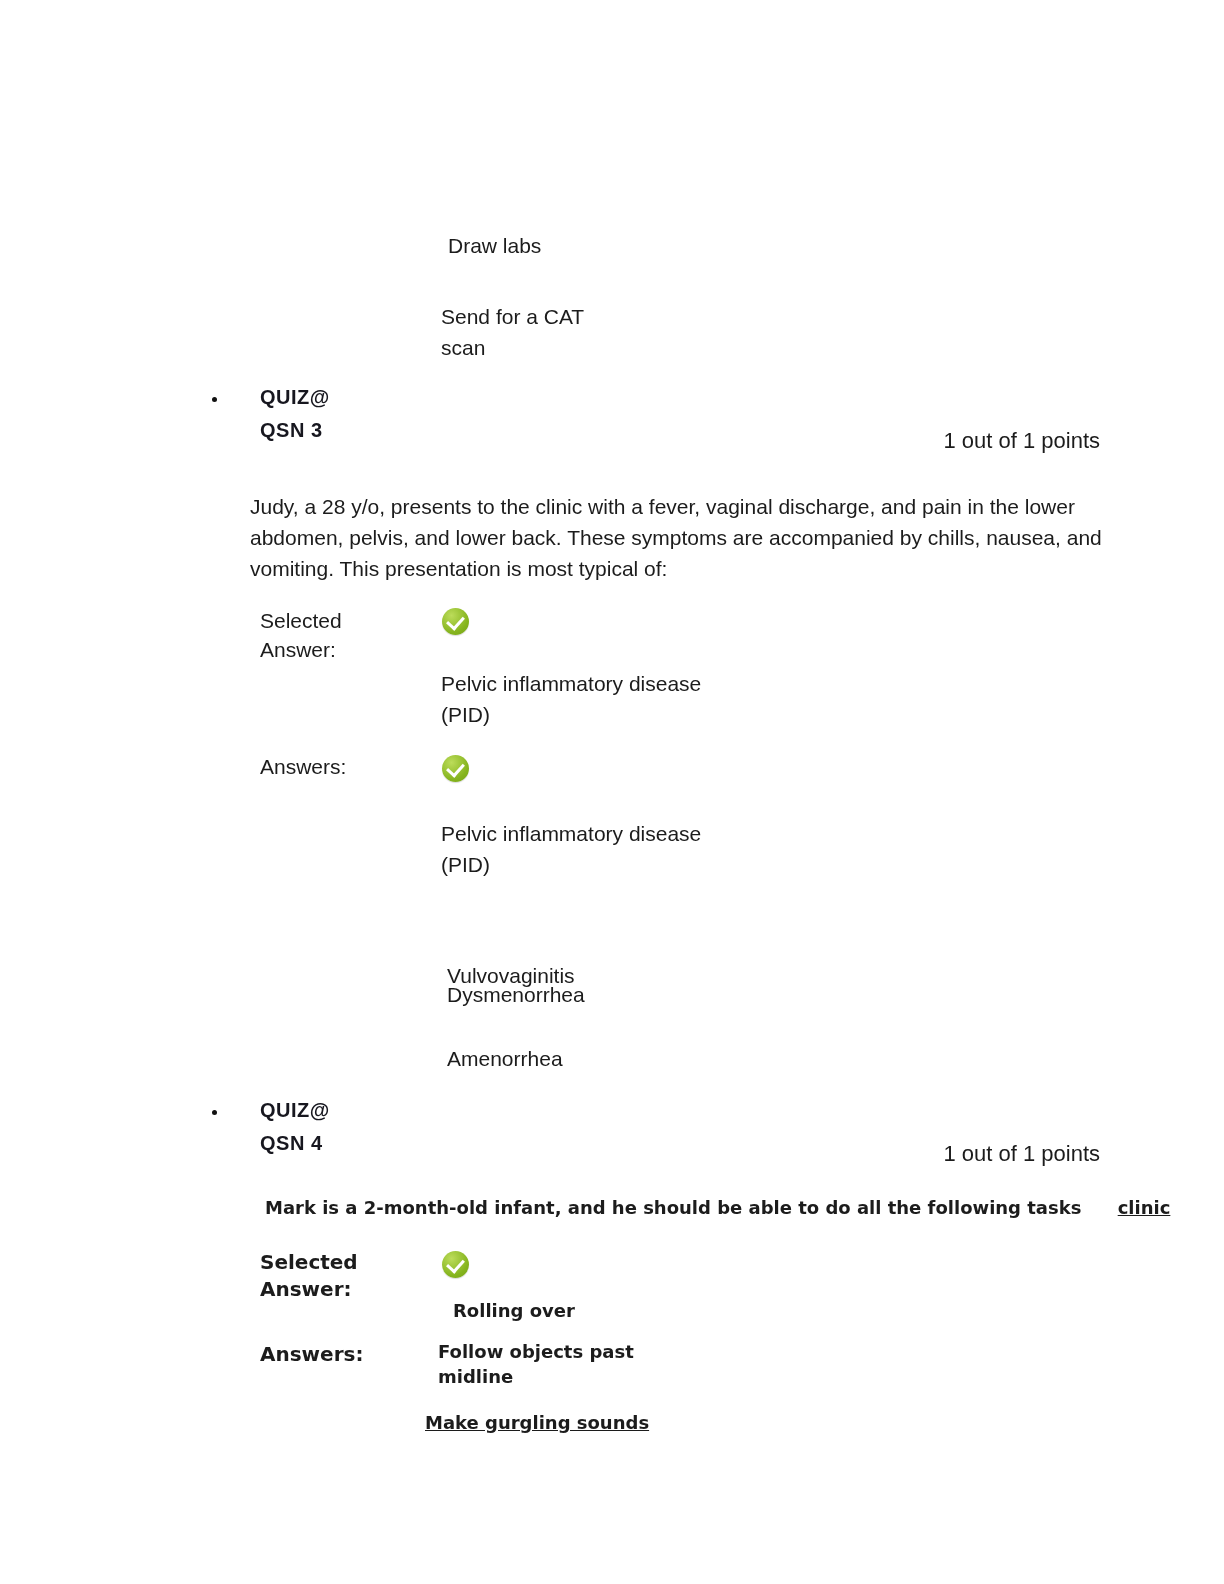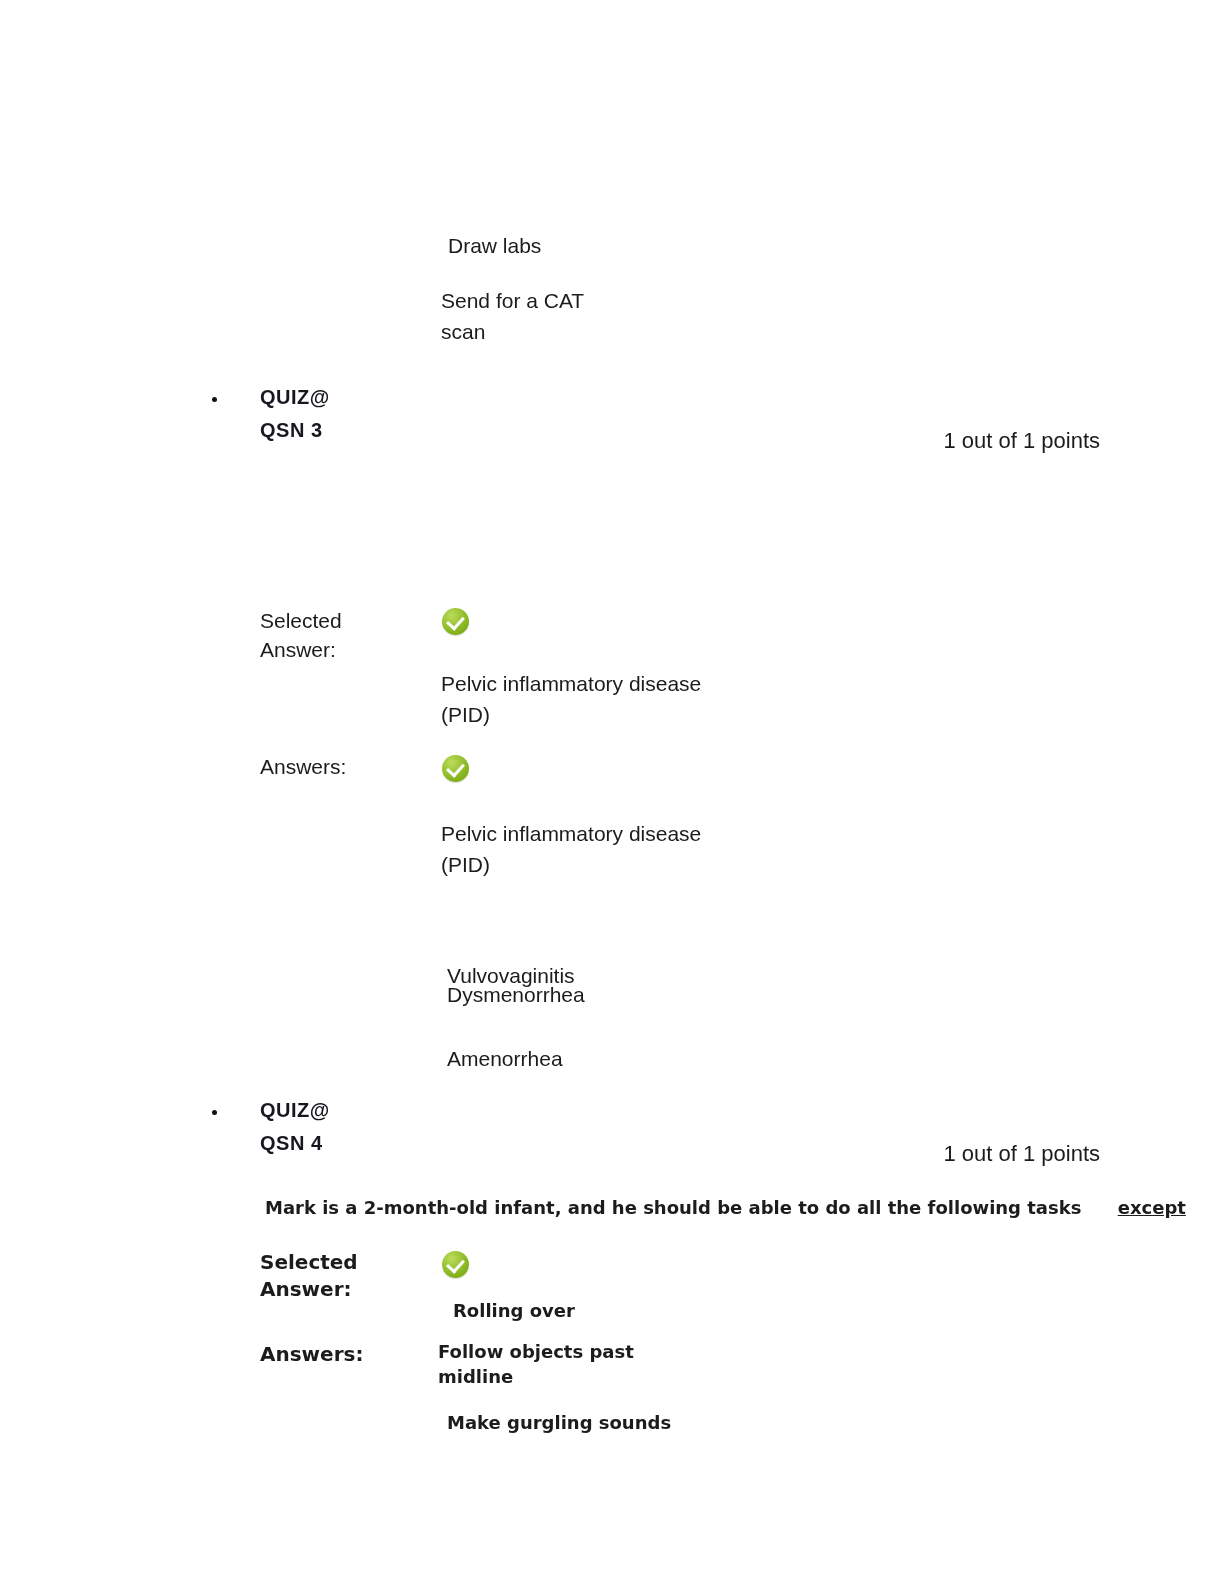--- a/index.html
+++ b/index.html
@@ -78,53 +78,54 @@
 
   .underline { text-decoration: underline; }
   .nowrap { white-space: nowrap; }
 </style>
 </head>
 <body>
 
 <div class="page">
 
   <div class="abs t1" style="left:403px; top:185px;">Draw labs</div>
-  <div class="abs t1 pre" style="left:396px; top:240px;">Send for a CAT
+  <div class="abs t1 pre" style="left:396px; top:256px;">Send for a CAT
 scan</div>
 
   <div class="abs bullet" style="left:167px; top:352px;"></div>
   <div class="abs heading" style="left:215px; top:336px;">QUIZ@
 QSN 3</div>
   <div class="abs points" style="right:139px; top:383px;">1 out of 1 points</div>
 
+  <div class="abs t1" style="left:205px; top:446px; width:860px;">Judy, a 28 y/o, presents to the clinic with a fever, vaginal discharge, and pain in the lower abdomen, pelvis, and lower back. These symptoms are accompanied by chills, nausea, and vomiting. This presentation is most typical of:</div>
 
   <div class="abs label pre" style="left:215px; top:561px;">Selected
 Answer:</div>
   <span class="check-icon" style="left:397px; top:563px;"></span>
   <div class="abs t1 pre" style="left:396px; top:623px;">Pelvic inflammatory disease
 (PID)</div>
 
   <div class="abs label" style="left:215px; top:707px;">Answers:</div>
   <span class="check-icon" style="left:397px; top:710px;"></span>
   <div class="abs t1 pre" style="left:396px; top:773px;">Pelvic inflammatory disease
 (PID)</div>
   <div class="abs t1" style="left:402px; top:915px;">Vulvovaginitis</div>
   <div class="abs t1" style="left:402px; top:934px;">Dysmenorrhea</div>
   <div class="abs t1" style="left:402px; top:998px;">Amenorrhea</div>
 
   <div class="abs bullet" style="left:167px; top:1065px;"></div>
   <div class="abs heading" style="left:215px; top:1049px;">QUIZ@
 QSN 4</div>
   <div class="abs points" style="right:139px; top:1096px;">1 out of 1 points</div>
 
-  <div class="abs f2 f2-18 nowrap" style="left:205px; top:1150px;"><span>Mark is a 2-month-old infant, and he should be able to do all the following tasks </span><span class="underline">except</span><span>:</span></div>
+  <div class="abs f2 f2-18 nowrap" style="left:205px; top:1150px;"><span>Mark is a 2-month-old infant, and he should be able to do all the following tasks </span><span class="underline">clinic</span><span>:</span></div>
 
   <div class="abs f2 f2-20 pre" style="left:215px; top:1204px;">Selected
 Answer:</div>
   <span class="check-icon" style="left:397px; top:1206px;"></span>
   <div class="abs f2 f2-18" style="left:408px; top:1253px;text-align:center;">Rolling over</div>
 
   <div class="abs f2 f2-20" style="left:215px; top:1296px;">Answers:</div>
   <div class="abs f2 f2-18 pre" style="left:393px; top:1294px;">Follow objects past
 midline</div>
-  <div class="abs f2 f2-18" style="left:402px; top:1365px;">Make gurgling sounds</div>
+  <div class="abs f2 f2-18" style="left:380px; top:1365px;text-decoration:underline;">Make gurgling sounds</div>
 
 </div>
 
 </body></html>

